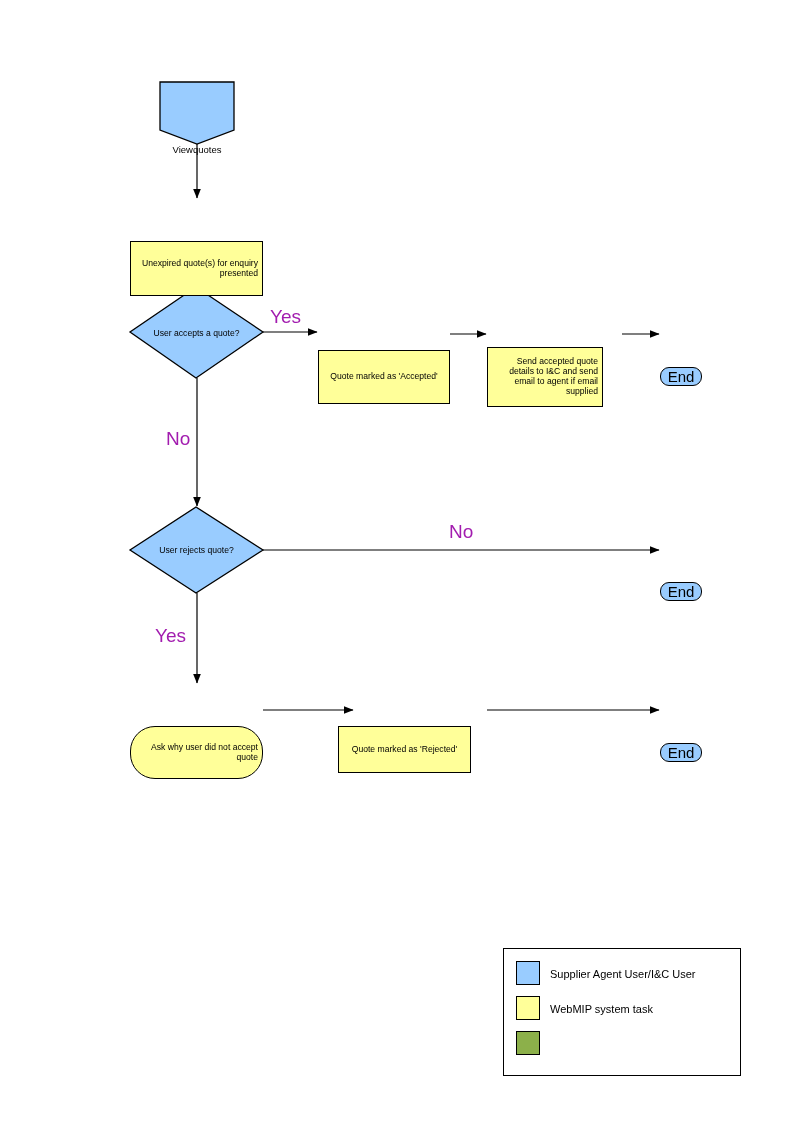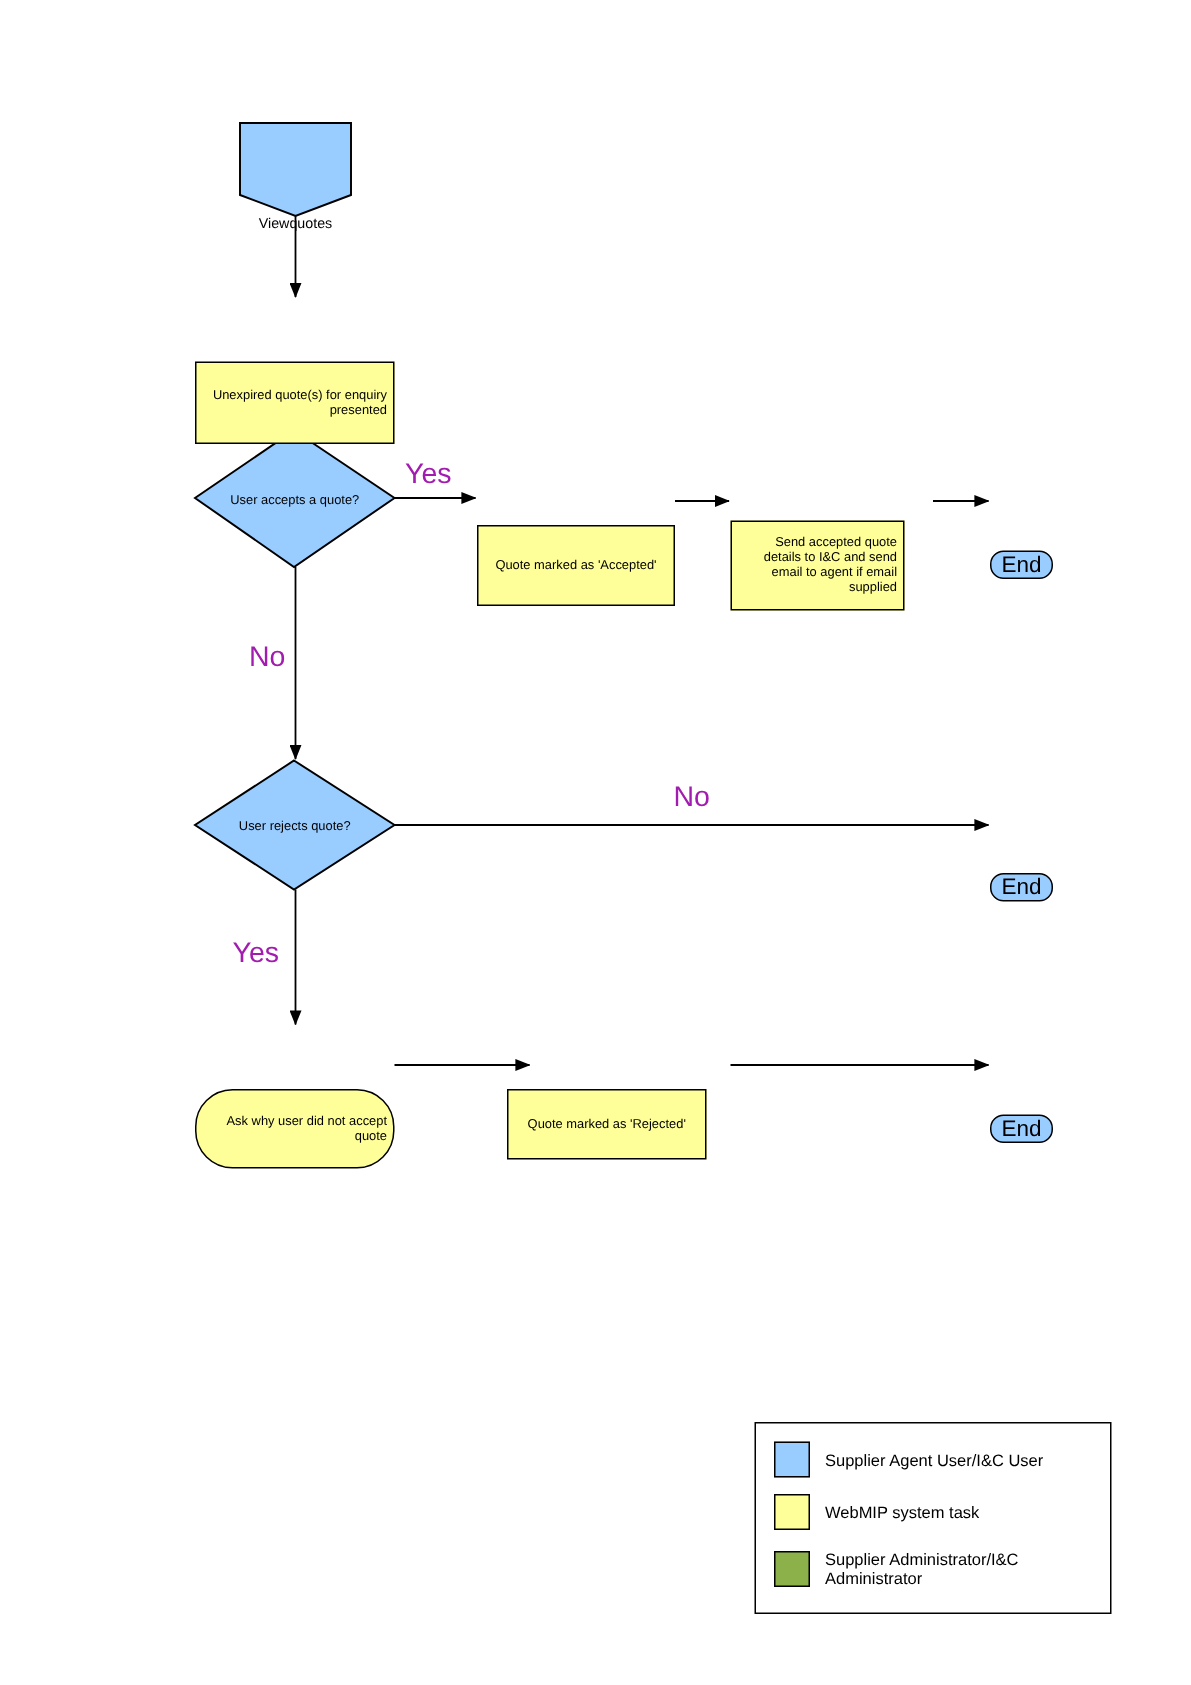--- a/index.html
+++ b/index.html
@@ -219,16 +219,15 @@
     <span class="legend-text">Supplier Agent User/I&amp;C User</span>
   </div>
 
   <div class="legend-row">
     <span class="legend-swatch" style="background:#ffff99;"></span>
     <span class="legend-text">WebMIP system task</span>
   </div>
 
   <div class="legend-row">
     <span class="legend-swatch" style="background:#8cb04a;"></span>
-    <span class="legend-text">Supplier Administrator/I&amp;C Administrator</span>
   </div>
 
 </div>
 
 </body></html>

